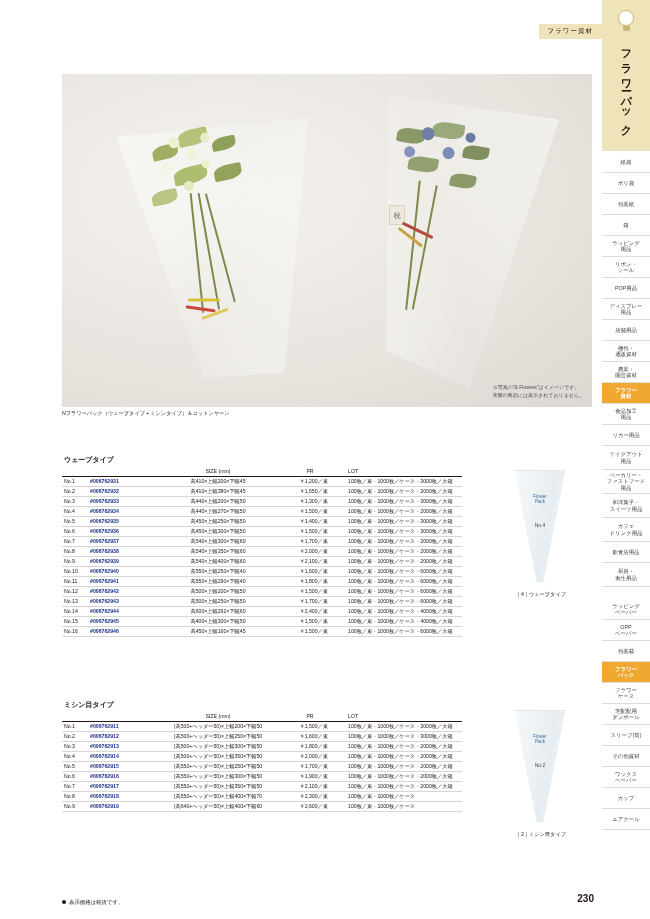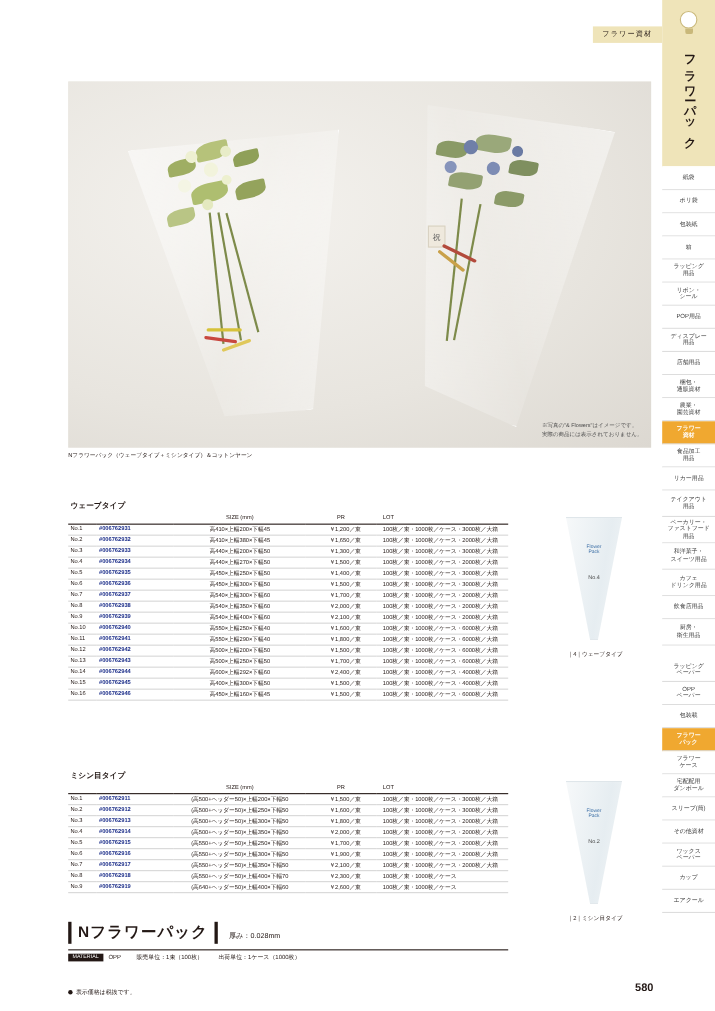--- a/index.html
+++ b/index.html
@@ -586,33 +586,19 @@
   <div class="thumb" style="left:500px; top:710px;">
     <div class="img">
       <div class="cone-ico"></div>
       <div class="cone-label" style="white-space:pre-line">Flower
 Pack</div>
       <div class="cone-badge">No.2</div>
     </div>
     <div class="thumb-cap">｜2｜ミシン目タイプ</div>
   </div>
 
-  <div class="prodblock">
-    <div class="prod-name-row">
-      <div class="prod-bar"></div>
-      <div class="prod-name">Nフラワーパック</div>
-      <div class="prod-bar" style="margin-left:6px;margin-right:0;"></div>
-      <div class="prod-thick">厚み：0.028mm</div>
-    </div>
-    <div class="mat-row">
-      <span class="mat-lbl">MATERIAL</span>
-      <span class="mat-txt">OPP</span>
-      <span class="mat-txt">販売単位：1束（100枚）</span>
-      <span class="mat-txt">出荷単位：1ケース（1000枚）</span>
-    </div>
-  </div>
 
   <div class="footnote">
     <span class="bullet"></span><span>表示価格は税抜です。</span>
   </div>
-  <div class="pagenum">580</div>
+  <div class="pagenum">230</div>
 
 </div>
 
 </body></html>

